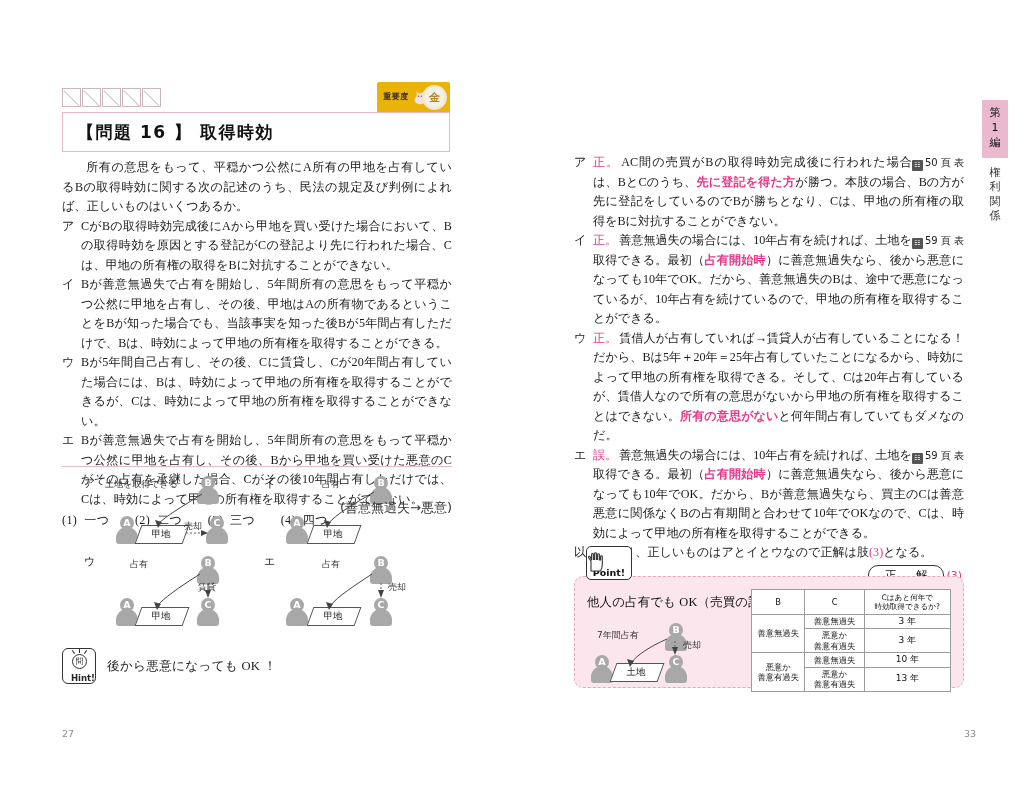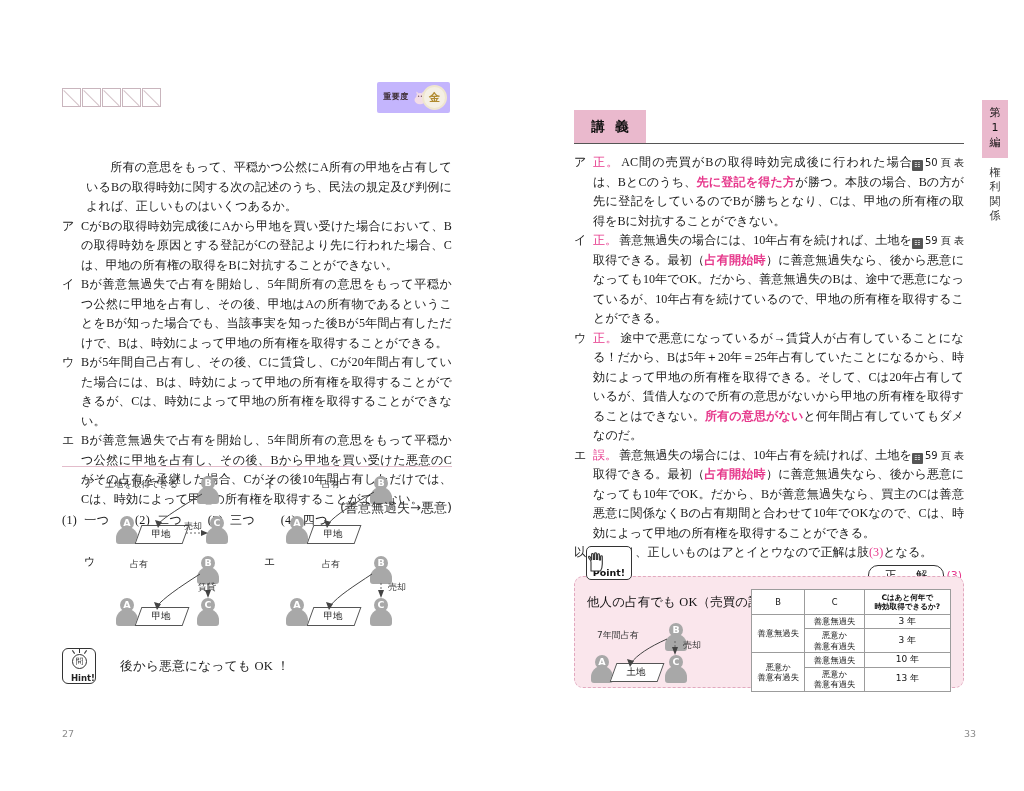--- a/index.html
+++ b/index.html
@@ -54,21 +54,21 @@
     transform-origin: 0 0;
     transform: rotate(45deg);
   }
 
   .importance-badge {
     position: absolute;
     right: 62px;
     top: 82px;
     width: 73px;
     height: 31px;
-    background: #c4b5fd;
+    background: #eab308;
     border-radius: 2px;
     display: flex;
     align-items: center;
     box-sizing: border-box;
     padding-left: 4px;
   }
   .importance-label {
     font-family: "DejaVu Sans", sans-serif;
     font-size: 8px;
     color: #3a2a2f;
@@ -124,21 +124,21 @@
   .body-block {
     position: absolute;
     left: 62px;
     top: 158px;
     width: 390px;
     font-size: 12.1px;
     line-height: 19.5px;
     letter-spacing: 0.1px;
     text-align: justify;
   }
-  .lead { text-indent: 2em; margin-left: 24px; }
+  .lead { text-indent: 2em; }
   .choice-item {
     display: flex;
     margin-top: 0px;
   }
   .choice-mark {
     width: 19px;
     flex: 0 0 19px;
   }
   .choice-body { flex: 1 1 auto; text-align: justify; }
   .choice-body .first { text-indent: 0.45em; }
@@ -269,21 +269,21 @@
     position: absolute;
     bottom: 0px; left: 0;
     width: 100%;
     text-align: right;
     font-family: "DejaVu Sans", sans-serif;
     font-size: 8.5px;
     font-weight: bold;
     color: #222;
   }
   .hint-text {
-    margin-left: 24px;
+    margin-left: 11px;
     font-size: 12.6px;
     letter-spacing: 0.3px;
   }
 
   .folio {
     position: absolute;
     bottom: 52px;
     font-family: "DejaVu Sans", sans-serif;
     font-size: 9.5px;
     color: #8d8d8d;
@@ -451,21 +451,21 @@
     color: #111;
   }
   table.point-table td, table.point-table th {
     border: 1px solid #9c9c9c;
     text-align: center;
     padding: 1px 1px;
     font-weight: normal;
     line-height: 1.25;
   }
   table.point-table th.hd { height: 22px; }
-  table.point-table th.hd3 { font-weight: bold; font-size: 7.6px; }
+  table.point-table th.hd3 { font-weight: normal; font-size: 7.6px; }
   table.point-table td.b-col { width: 52px; }
   table.point-table td.c-col { width: 58px; }
   table.point-table td.y-col { width: 86px; font-size: 9px; }
   table.point-table td.tall { height: 21px; }
 
   
   .side-tab {
     position: absolute;
     right: 16px;
     top: 100px;
@@ -513,20 +513,23 @@
           <circle cx="8" cy="5.5" r="3.6" fill="#f3dde6"></circle>
           <polygon points="4.8,3.2 4.2,0.6 6.8,2.3" fill="#f3dde6"></polygon>
           <polygon points="11.2,3.2 11.8,0.6 9.2,2.3" fill="#f3dde6"></polygon>
           <circle cx="6.6" cy="5.3" r="0.7" fill="#7a5a66"></circle>
           <circle cx="9.4" cy="5.3" r="0.7" fill="#7a5a66"></circle>
         </svg>
       </div>
       <div class="medal">金</div>
     </div>
 
+    <div class="title-box">
+      <span class="title-text">【問題 16 】 取得時効</span>
+    </div>
 
     <div class="body-block">
       <div class="lead">所有の意思をもって、平穏かつ公然にA所有の甲地を占有しているBの取得時効に関する次の記述のうち、民法の規定及び判例によれば、正しいものはいくつあるか。</div>
 
       <div class="choice-item">
         <div class="choice-mark">ア</div>
         <div class="choice-body"><span class="first">CがBの取得時効完成後にAから甲地を買い受けた場合において、Bの取得時効を原因とする登記がCの登記より先に行われた場合、Cは、甲地の所有権の取得をBに対抗することができない。</span></div>
       </div>
 
       <div class="choice-item">
@@ -676,26 +679,20 @@
         <div class="hint-word">Hint!</div>
       </div>
       <div class="hint-text">後から悪意になっても OK ！</div>
     </div>
 
     <div class="folio left">27</div>
   </div>
 
   <div class="page right-page">
 
-    <div class="lecture-head">
-      <div class="lecture-tab">
-        <span class="lecture-tab-text">講 義</span>
-      </div>
-      <div class="lecture-rule"></div>
-    </div>
 
     <div class="lecture-body">
 
       <div class="lec-item">
         <div class="lec-mark">ア</div>
         <div class="lec-text">
           <span class="ref"><span class="ref-icon">☷</span><span>50 頁 表</span></span>
           <span class="verdict">正。</span><span>AC間の売買がBの取得時効完成後に行われた場合は、BとCのうち、</span><span class="pink-b">先に登記を得た方</span><span>が勝つ。本肢の場合、Bの方が先に登記をしているのでBが勝ちとなり、Cは、甲地の所有権の取得をBに対抗することができない。</span>
         </div>
       </div>
@@ -704,21 +701,21 @@
         <div class="lec-mark">イ</div>
         <div class="lec-text">
           <span class="ref"><span class="ref-icon">☷</span><span>59 頁 表</span></span>
           <span class="verdict">正。</span><span>善意無過失の場合には、10年占有を続ければ、土地を取得できる。最初（</span><span class="pink-b">占有開始時</span><span>）に善意無過失なら、後から悪意になっても10年でOK。だから、善意無過失のBは、途中で悪意になっているが、10年占有を続けているので、甲地の所有権を取得することができる。</span>
         </div>
       </div>
 
       <div class="lec-item">
         <div class="lec-mark">ウ</div>
         <div class="lec-text">
-          <span class="verdict">正。</span><span>途中で悪意になっているが→賃貸人が占有していることになる！だから、Bは5年＋20年＝25年占有していたことになるから、時効によって甲地の所有権を取得できる。そして、Cは20年占有しているが、賃借人なので所有の意思がないから甲地の所有権を取得することはできない。</span><span class="pink-b">所有の意思がない</span><span>と何年間占有していてもダメなのだ。</span>
+          <span class="verdict">正。</span><span>賃借人が占有していれば→賃貸人が占有していることになる！だから、Bは5年＋20年＝25年占有していたことになるから、時効によって甲地の所有権を取得できる。そして、Cは20年占有しているが、賃借人なので所有の意思がないから甲地の所有権を取得することはできない。</span><span class="pink-b">所有の意思がない</span><span>と何年間占有していてもダメなのだ。</span>
         </div>
       </div>
 
       <div class="lec-item">
         <div class="lec-mark">エ</div>
         <div class="lec-text">
           <span class="ref"><span class="ref-icon">☷</span><span>59 頁 表</span></span>
           <span class="verdict">誤。</span><span>善意無過失の場合には、10年占有を続ければ、土地を取得できる。最初（</span><span class="pink-b">占有開始時</span><span>）に善意無過失なら、後から悪意になっても10年でOK。だから、Bが善意無過失なら、買主のCは善意悪意に関係なくBの占有期間と合わせて10年でOKなので、Cは、時効によって甲地の所有権を取得することができる。</span>
         </div>
       </div>

